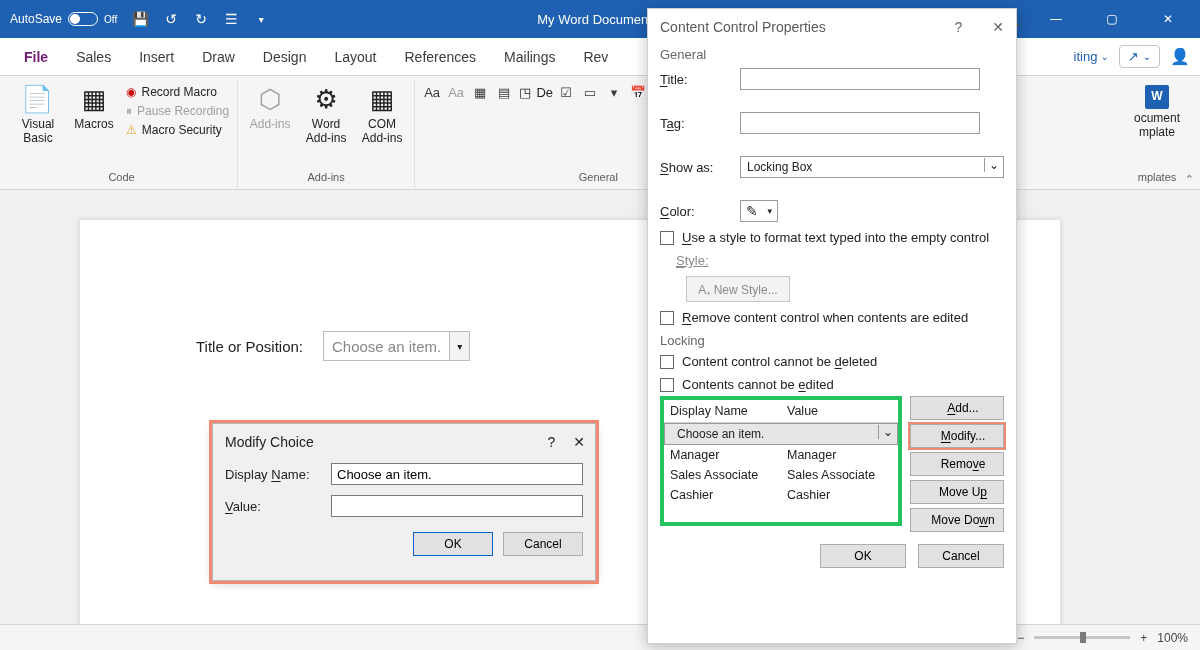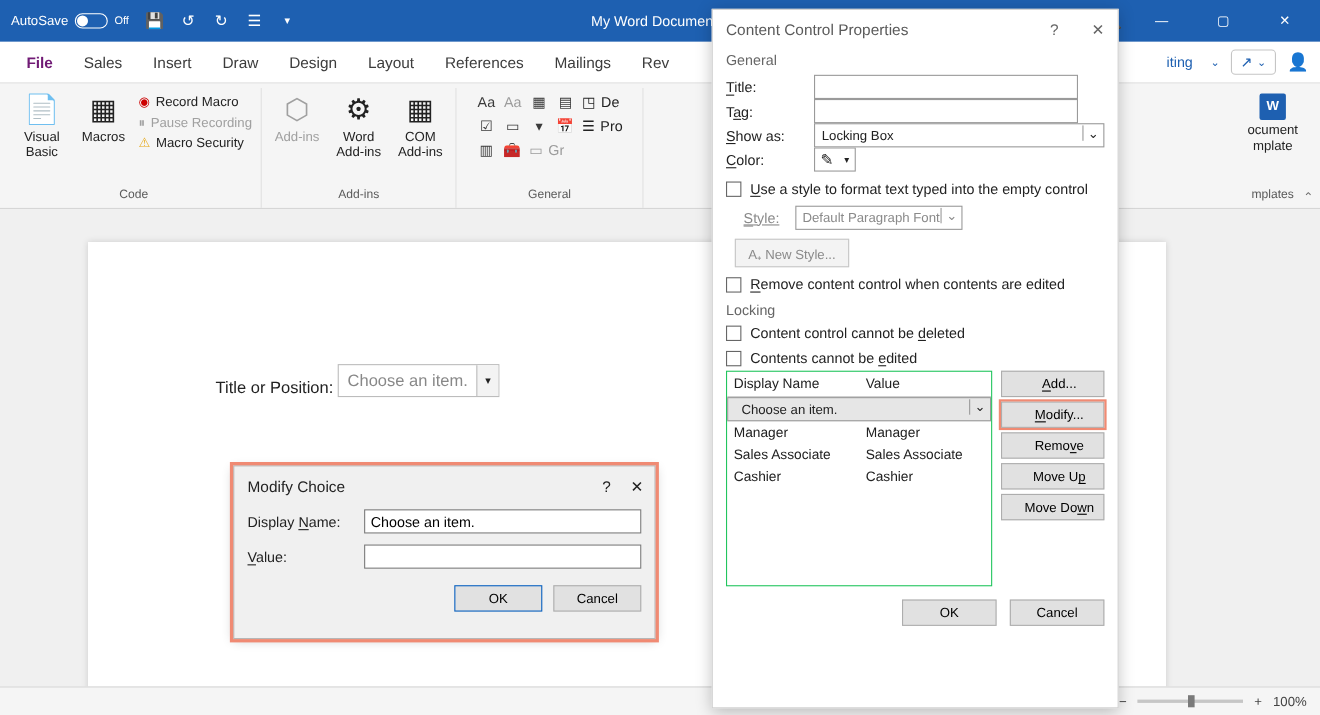--- a/index.html
+++ b/index.html
@@ -14,72 +14,72 @@
   .titlebar .qat-icon { width:20px; height:20px; display:flex; align-items:center; justify-content:center; font-size:14px; }
   .titlebar .doc-title { position:absolute; left:50%; transform:translateX(-50%); font-size:13px; }
   .titlebar .right { margin-left:auto; display:flex; gap:12px; align-items:center; }
   .winbtn { width:44px; height:30px; display:flex; align-items:center; justify-content:center; font-size:12px; }
 
   
   .tabs { height: 38px; display:flex; align-items:center; border-bottom:1px solid #d6d6d6; padding:0 10px; gap:0; background:#fff; }
   .tab { padding: 8px 14px; font-size:14px; color:#3c3c3c; cursor:pointer; }
   .tab.file { color:#701a75; font-weight:700; }
   .tabs .spacer { flex:1; }
-  .editing { color:#1e60b1; font-size:13px; display:flex; align-items:center; gap:16px;margin-left:38px; }
+  .editing { color:#1e60b1; font-size:13px; display:flex; align-items:center; gap:3px;margin-left:38px; }
   .sharebtn { border:1px solid #c5c5c5; border-radius:4px; padding:3px 8px; margin:0 10px; color:#1e60b1; display:flex; align-items:center; gap:4px;}
   .person-icon { font-size:16px; color:#3c3c3c;}
 
   
   .ribbon { height: 114px; background:#f5f5f5; border-bottom:1px solid #d6d6d6; display:flex; padding:4px 6px 0 6px; gap:0; position:relative; }
   .rgroup { display:flex; flex-direction:column; align-items:center; padding:0 8px; border-right:1px solid #e2e2e2; }
   .rgroup-body { flex:1; display:flex; gap:8px; align-items:flex-start; padding-top:3px;}
   .rgroup-label { font-size:11px; color:#5a5a5a; padding:3px 0 6px 0; }
   .vbtn { display:flex; flex-direction:column; align-items:center; justify-content:flex-start; gap:3px; width:48px; font-size:12px; text-align:center; line-height:1.15; padding-top:2px;}
   .vbtn .bigicon { font-size:26px; }
   .smallrows { display:flex; flex-direction:column; gap:5px; font-size:12px; padding-top:2px;}
   .smallrow { display:flex; align-items:center; gap:5px; white-space:nowrap;}
   .iconrow { display:flex; gap:6px; }
   .smsq { width:18px; height:18px; display:flex; align-items:center; justify-content:center; font-size:13px; color:#3a3a3a;}
   .chev-collapse { position:absolute; right:6px; bottom:3px; font-size:11px; color:#6a6a6a;}
 
   
   .docarea { position:absolute; top:190px; left:0; right:0; bottom:26px; background:#f0f0f0; }
   .page { position:absolute; left:80px; top:30px; width:980px; height:560px; background:#fff; box-shadow:0 0 6px rgba(0,0,0,.15); padding:30px; }
-  .fieldrow { position:absolute; left:196px; top:346px; transform:translateY(-50%); display:flex; align-items:flex-end; gap:4px; font-size:15px;}
+  .fieldrow { position:absolute; left:196px; top:346px; transform:translateY(-50%); display:flex; align-items:center; gap:20px; font-size:15px;}
   .fieldrow .dropdown { border:1px solid #bcbcbc; height:30px; display:flex; align-items:center;}
   .fieldrow .dropdown .val { padding:0 8px; color:#888;}
   .fieldrow .dropdown .ddbtn { width:20px; height:28px; border-left:1px solid #bcbcbc; display:flex; align-items:center; justify-content:center; font-size:10px; background:#f3f3f3;}
 
   
   .modchoice { position:absolute; left:212px; top:423px; width:384px; height:158px; background:#f0f0f0; border:1px solid #b6b6b6; outline:3px solid #f08a73; box-shadow:0 2px 10px rgba(0,0,0,.2); }
   .modchoice .dlgtitle { display:flex; justify-content:space-between; align-items:center; padding:10px 10px 4px 12px; font-size:14px; }
   .modchoice .dlgtitle .rt { display:flex; gap:18px; font-size:14px;}
   .modchoice .body { padding:6px 12px 8px 12px; display:grid; grid-template-columns:100px 1fr; grid-auto-rows:28px; align-items:center; gap:4px 6px;}
   .modchoice input { width:100%; height:22px; border:1px solid #7a7a7a; background:#fff; padding:0 5px; font-size:13px;}
   .modchoice .btns { display:flex; gap:10px; justify-content:flex-end; padding:4px 12px 0 12px;}
   .modchoice .btns button { width:80px; height:24px; background:#e1e1e1; border:1px solid #adadad; font-size:12px;}
   .modchoice .btns button.primary { border:1.5px solid #0a63c2; }
 
   
   .ccprops { position:absolute; left:647px; top:8px; width:370px; height:636px; background:#fff; border:1px solid #cfcfcf; box-shadow:0 3px 14px rgba(0,0,0,.25); z-index:50; font-size:13px; color:#222;}
   .ccprops .dlgtitle { display:flex; justify-content:space-between; align-items:center; padding:10px 12px 8px 12px; color:#5a5a5a; font-size:14px;}
   .ccprops .dlgtitle .rt { display:flex; gap:30px; font-size:14px; color:#666;}
   .ccprops .section-lbl { color:#666; padding:4px 12px 2px 12px; font-size:13px;}
-  .ccprops .frm { padding:4px 12px; display:grid; grid-template-columns:70px 1fr; gap:0 10px; align-items:center;}
+  .ccprops .frm { padding:4px 12px; display:grid; grid-template-columns:70px 1fr; gap:22px 10px; align-items:center;}
   .ccprops .frm input[type="text"]{ height:22px; border:1px solid #9a9a9a; background:#fff; width:240px;}
   .ccprops .sel { border:1px solid #9a9a9a; height:22px; padding:0 20px 0 6px; position:relative; background:#fff; font-size:12px; display:inline-flex; align-items:center;}
   .ccprops .sel::after { content:"⌄"; position:absolute; right:4px; top:1px; font-size:12px; border-left:1px solid #9a9a9a; padding-left:4px;}
   .ccprops .colorbtn { width:38px; height:22px; border:1px solid #9a9a9a; display:flex; align-items:center; justify-content:space-around;}
   .ccprops .colorbtn .sw { font-size:14px;}
   .ccprops .cbrow { display:flex; align-items:center; gap:8px; padding:4px 12px; }
   .ccprops .cbrow.ind { padding-left:28px; }
   .ccprops .chk { width:14px; height:14px; border:1px solid #666; display:inline-block;}
-  .ccprops .newstyle { margin:4px 0 4px 20px; height:26px; width:104px; border:1px solid #c6c6c6; background:#f3f3f3; font-size:12px; color:#8a8a8a;}
+  .ccprops .newstyle { margin:4px 0 4px 38px; height:26px; width:104px; border:1px solid #c6c6c6; background:#f3f3f3; font-size:12px; color:#8a8a8a;}
   .ccprops .listarea { display:flex; gap:8px; padding:0 12px;}
-  .ccprops .listbox { flex:1; border:1px solid #22c55e; height:196px; overflow:hidden; font-size:12.5px;}
+  .ccprops .listbox { flex:1; border:4px solid #22c55e; height:130px; overflow:hidden; font-size:12.5px;}
   .ccprops .listbox .hdr { display:flex; border-bottom:1px solid #d0d0d0; }
   .ccprops .listbox .hdr div { padding:4px 6px; }
   .ccprops .listbox .row { display:flex; }
   .ccprops .listbox .row div { padding:3px 6px; width:50%; }
   .ccprops .listbox .row.sel { background:#e6e6e6;}
   .ccprops .sidebtns { display:flex; flex-direction:column; gap:4px; width:94px;}
   .ccprops .sidebtns button { height:24px; border:1px solid #adadad; background:#e1e1e1; font-size:12px;padding-left:12px;}
   .ccprops .sidebtns button.hl { outline:2px solid #f08a73;}
   .ccprops .okrow { display:flex; gap:12px; justify-content:flex-end; padding:12px 12px 0 12px;}
   .ccprops .okrow button { width:86px; height:24px; border:1px solid #adadad; background:#e1e1e1; font-size:12px;}
@@ -183,21 +183,21 @@
       </div>
       <div class="vbtn">
         <span class="bigicon">▦</span>
         <span>COM Add-ins</span>
       </div>
     </div>
     <div class="rgroup-label">Add-ins</div>
   </div>
 
   <div class="rgroup" style="min-width:170px;">
-    <div class="rgroup-body" style="flex-direction:column; align-items:flex-start; gap:4px;">
+    <div class="rgroup-body" style="flex-direction:row; align-items:flex-start; gap:4px;">
       <div class="iconrow">
         <span class="smsq">Aa</span>
         <span class="smsq" style="color:#9c9c9c;">Aa</span>
         <span class="smsq">▦</span>
         <span class="smsq">▤</span>
         <span class="smallrow">
             <span>◳</span>
             <span>De</span>
           </span>
       </div>
@@ -291,21 +291,20 @@
         <span style="font-size:9px;">▾</span>
       </span>
   </div>
 
   <div class="cbrow">
     <span class="chk"></span>
     <span><span class="u">U</span>se a style to format text typed into the empty control</span>
   </div>
   <div class="cbrow ind">
     <span style="color:#8a8a8a;text-decoration:underline;"><span class="u">S</span>tyle:</span>
-    <span class="sel" style="color:#8a8a8a; margin-left:6px;">Default Paragraph Font</span>
   </div>
   <button class="newstyle">A₊ New Style...</button>
 
   <div class="cbrow">
     <span class="chk"></span>
     <span><span class="u">R</span>emove content control when contents are edited</span>
   </div>
 
   <div class="section-lbl">Locking</div>
   <div class="cbrow">

